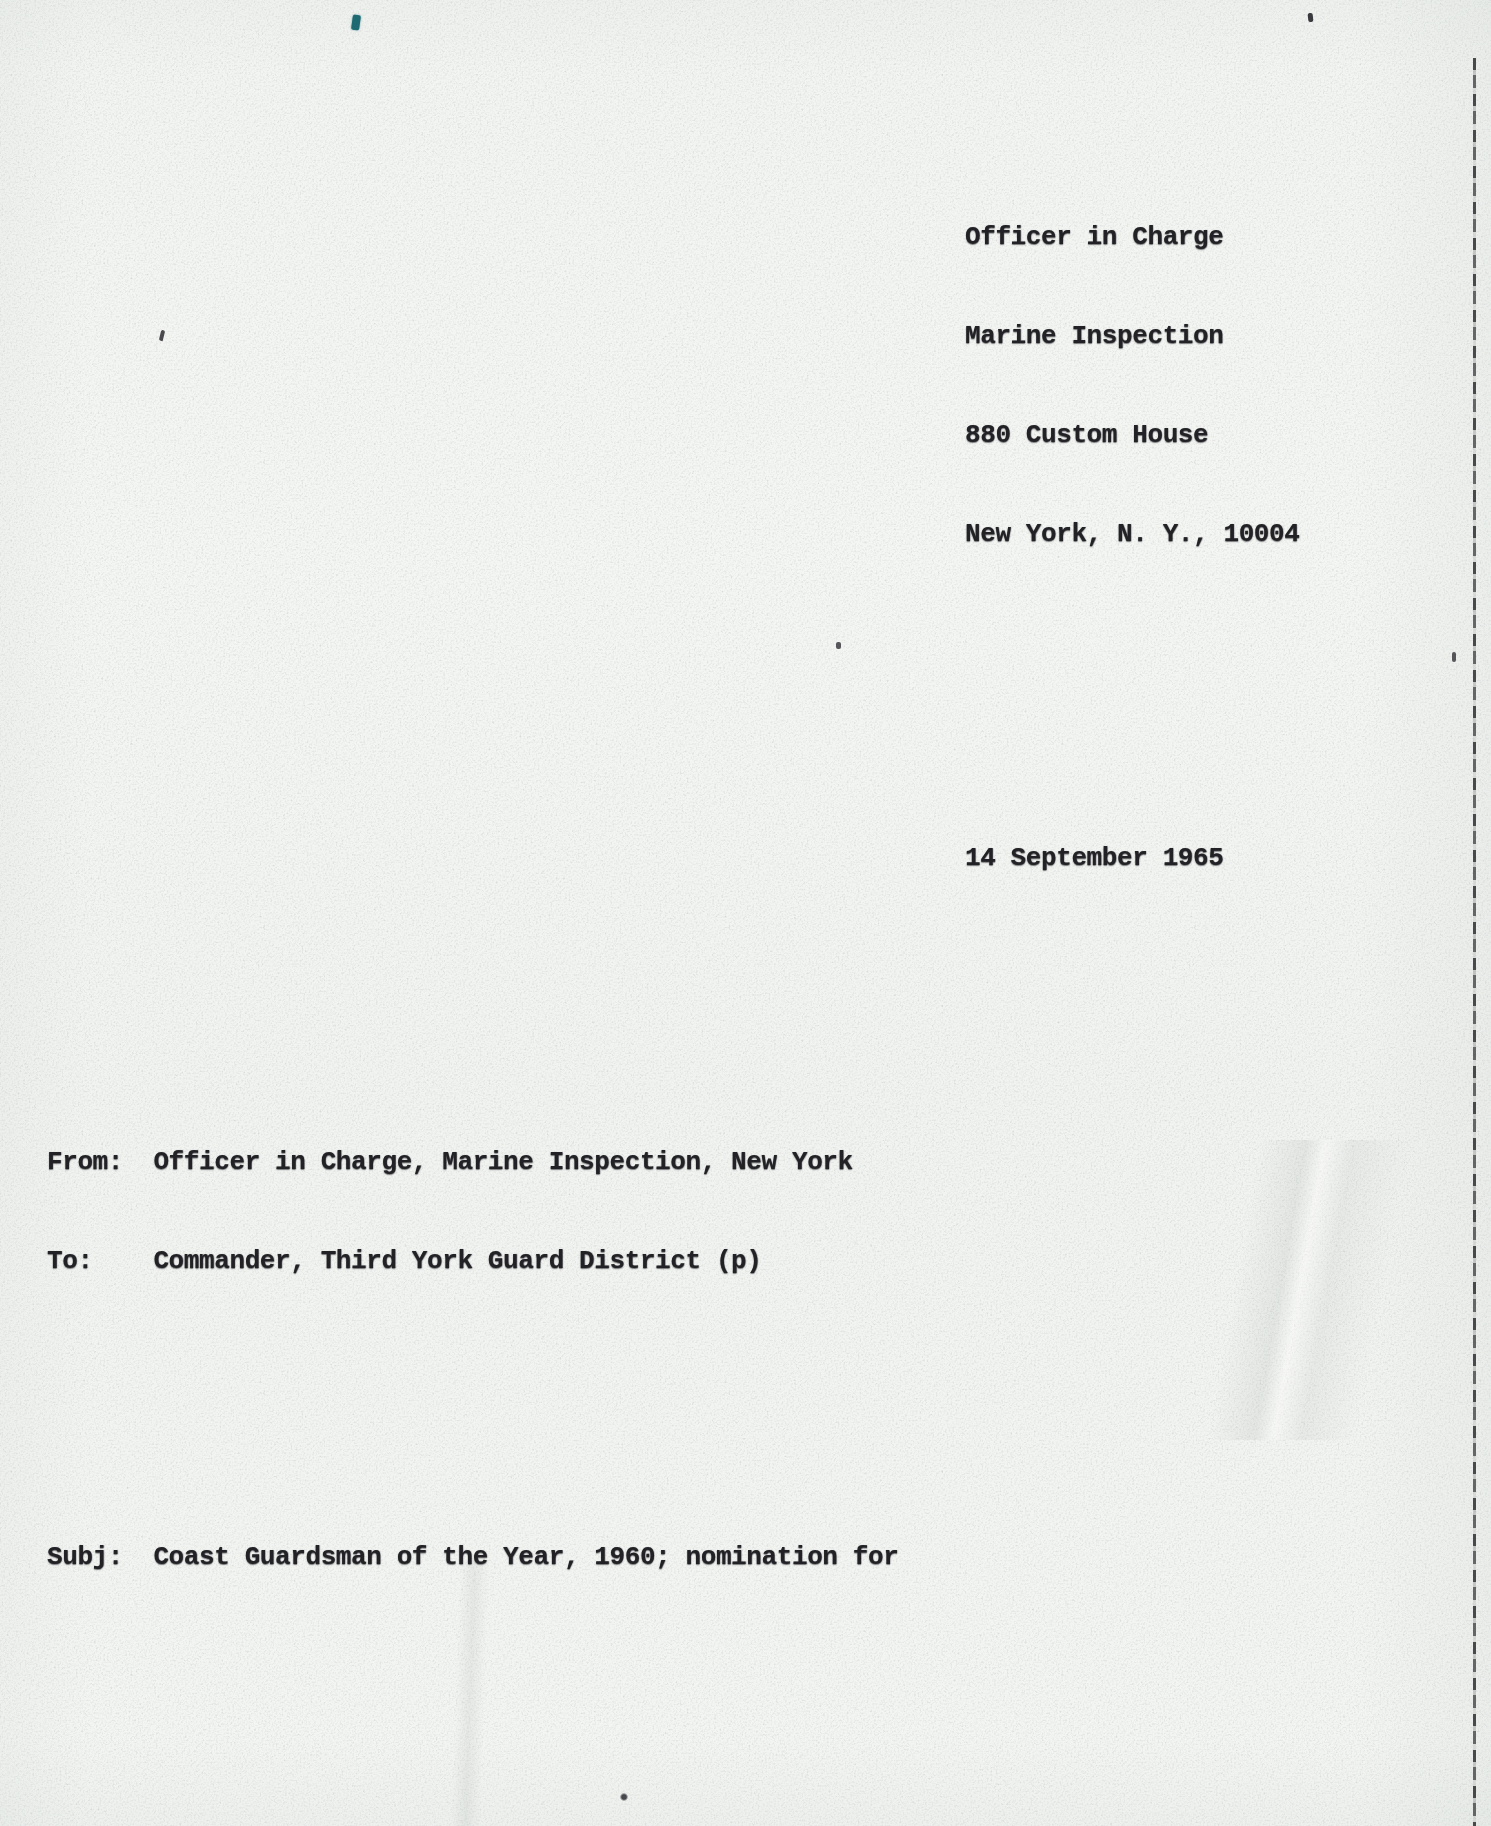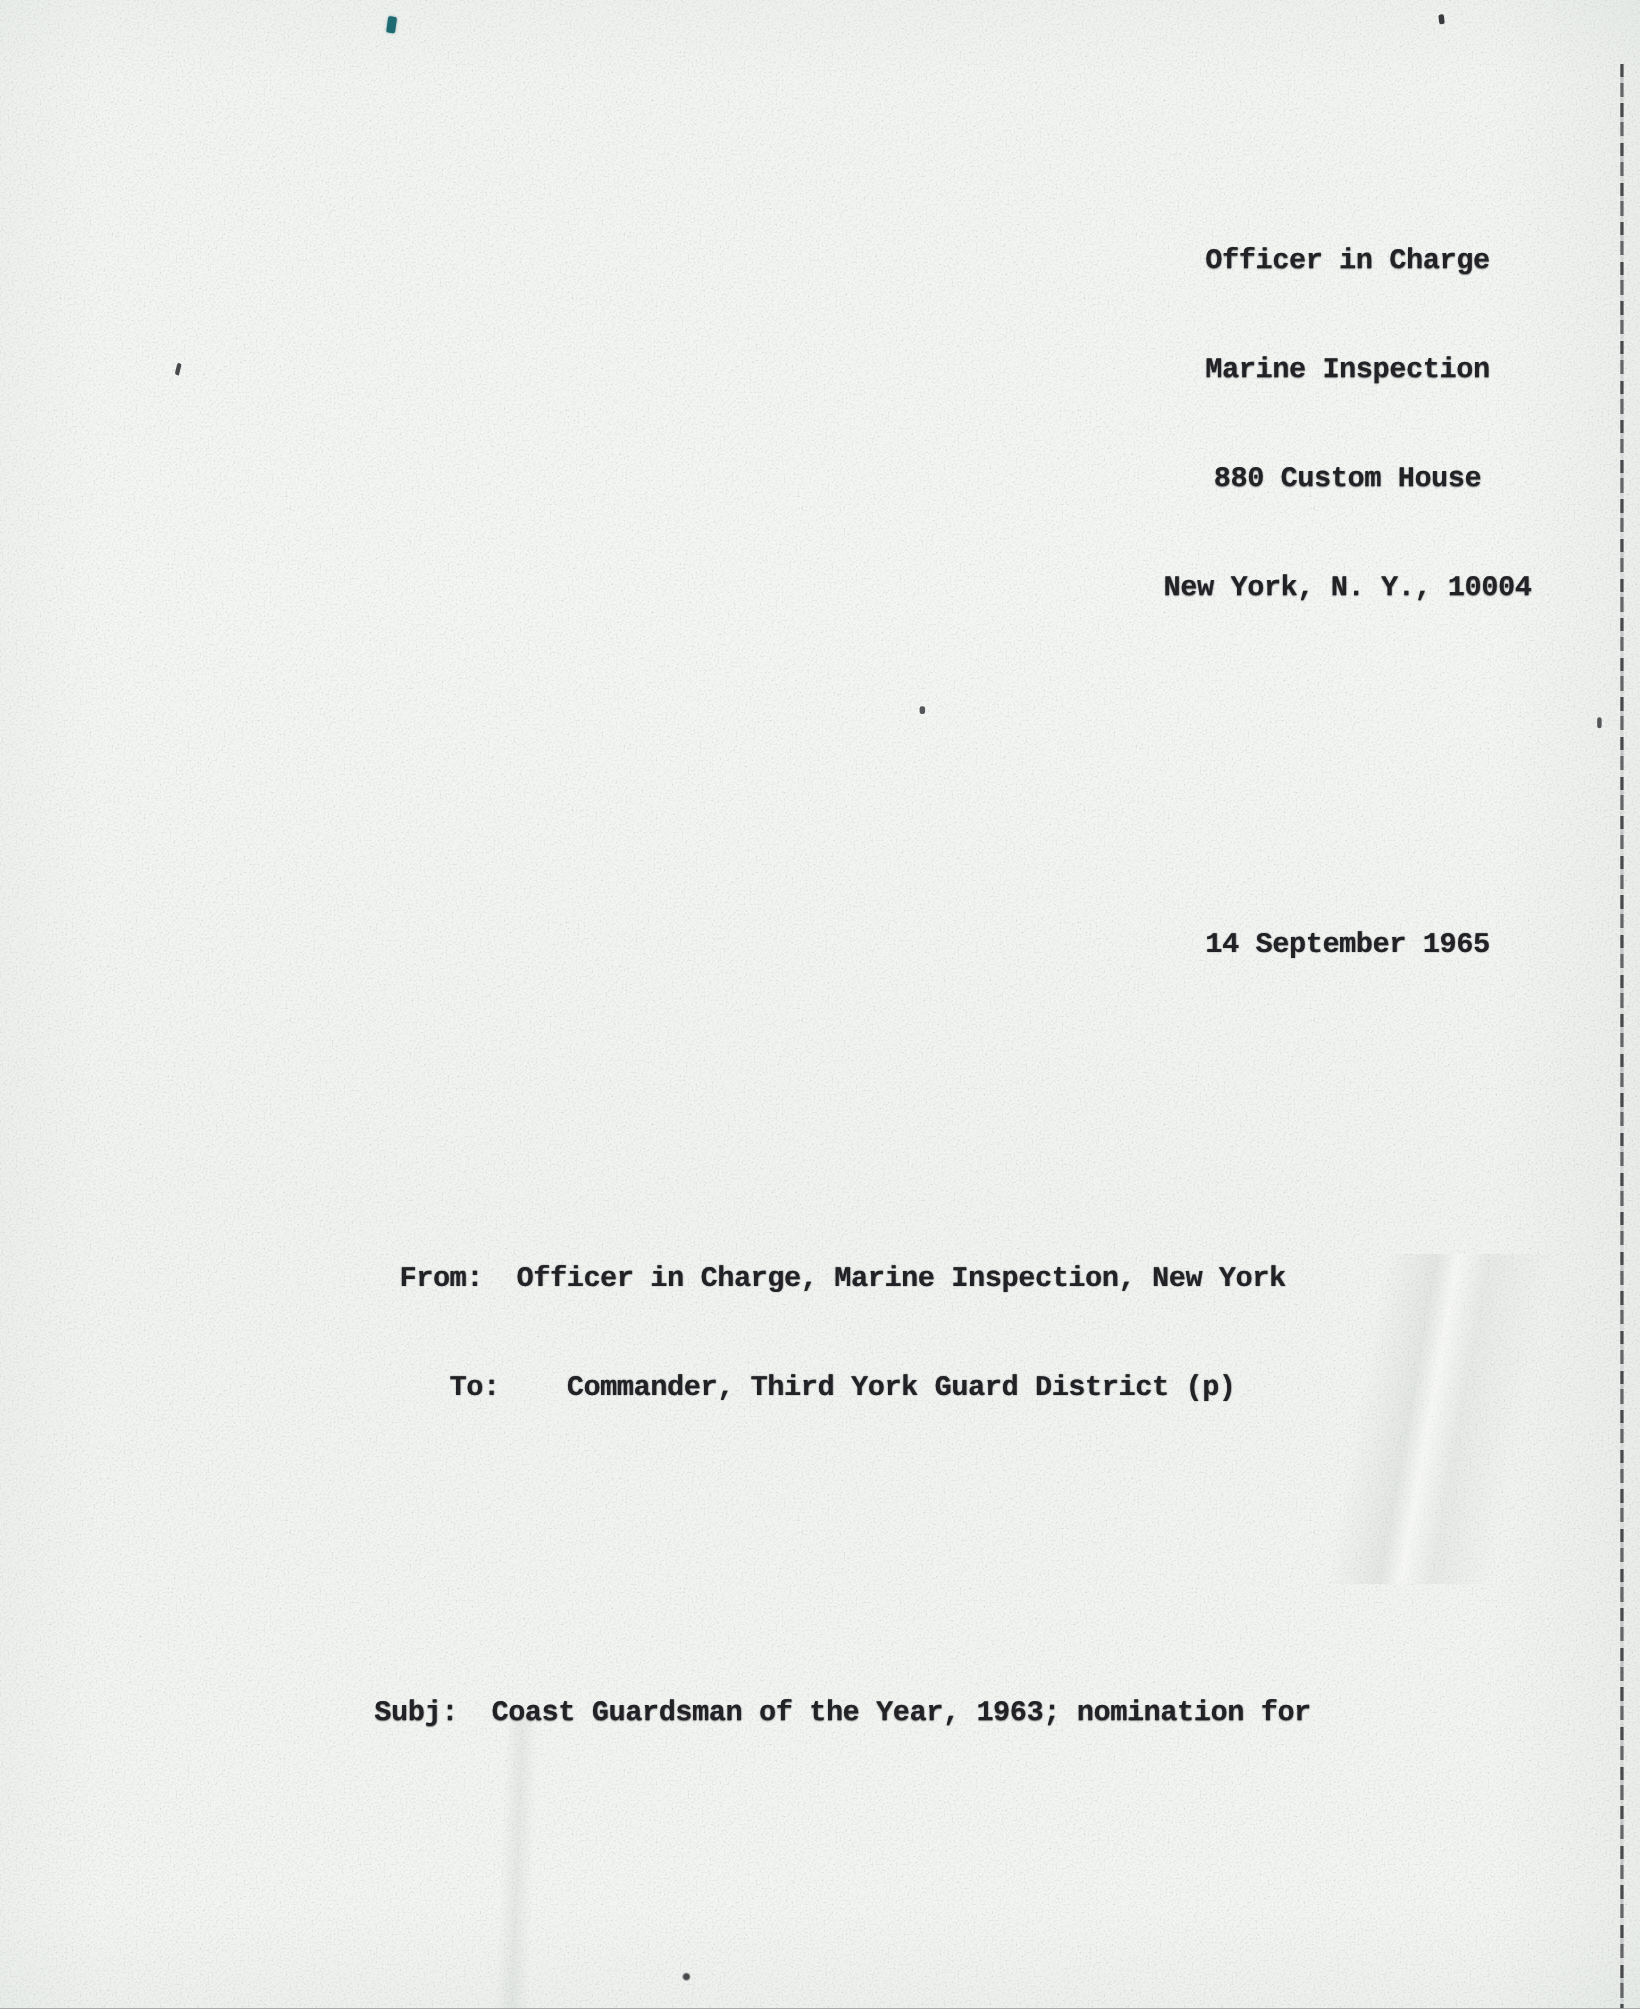--- a/index.html
+++ b/index.html
@@ -5,21 +5,20 @@
 <style>
   html,body{margin:0;padding:0;background:#888;}
   .page{
     position:relative;
     width:1491px;height:1826px;
     margin:0 auto;
     background:
       linear-gradient(180deg, #f2f4f1 0%, #f4f6f3 30%, #f1f3f0 60%, #f3f5f2 100%);
     overflow:hidden;
     font-family:"Liberation Mono","DejaVu Sans Mono",monospace;
-    text-align:center;
   }
   
   .shade{
     position:absolute;inset:0;pointer-events:none;
     background:
       linear-gradient(90deg, rgba(190,200,195,0.10) 0%, rgba(255,255,255,0) 6%),
       linear-gradient(270deg, rgba(185,195,190,0.14) 0%, rgba(255,255,255,0) 9%),
       linear-gradient(180deg, rgba(200,208,204,0.10) 0%, rgba(255,255,255,0) 4%),
       linear-gradient(0deg,   rgba(195,203,199,0.12) 0%, rgba(255,255,255,0) 5%);
   }
@@ -104,21 +103,21 @@
     <div class="blk refdate">
       <div class="ln">14 September 1965</div>
     </div>
 
     <div class="blk fromto">
       <div class="ln">From:  Officer in Charge, Marine Inspection, New York</div>
       <div class="ln">To:    Commander, Third York Guard District (p)</div>
     </div>
 
     <div class="blk subj">
-      <div class="ln">Subj:  Coast Guardsman of the Year, 1963; nomination for</div>
+      <div class="ln">Subj:  Coast Guardsman of the Year, 1960; nomination for</div>
     </div>
 
     
 
     
 
     
 
     
 

